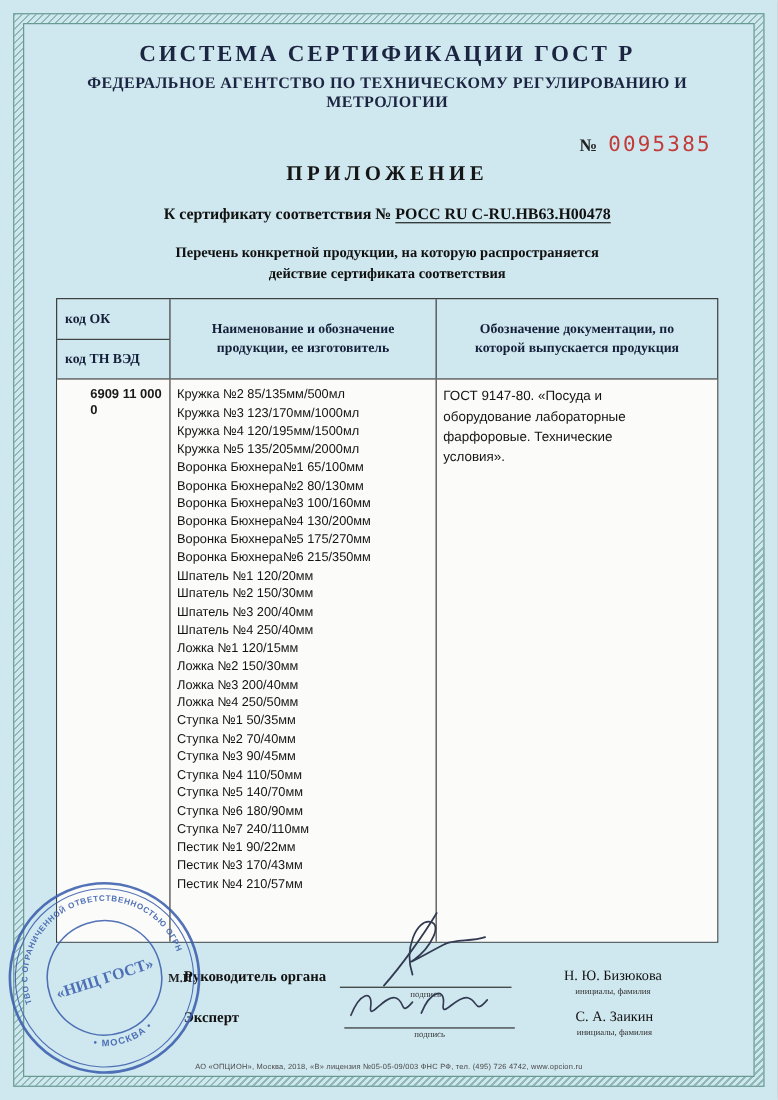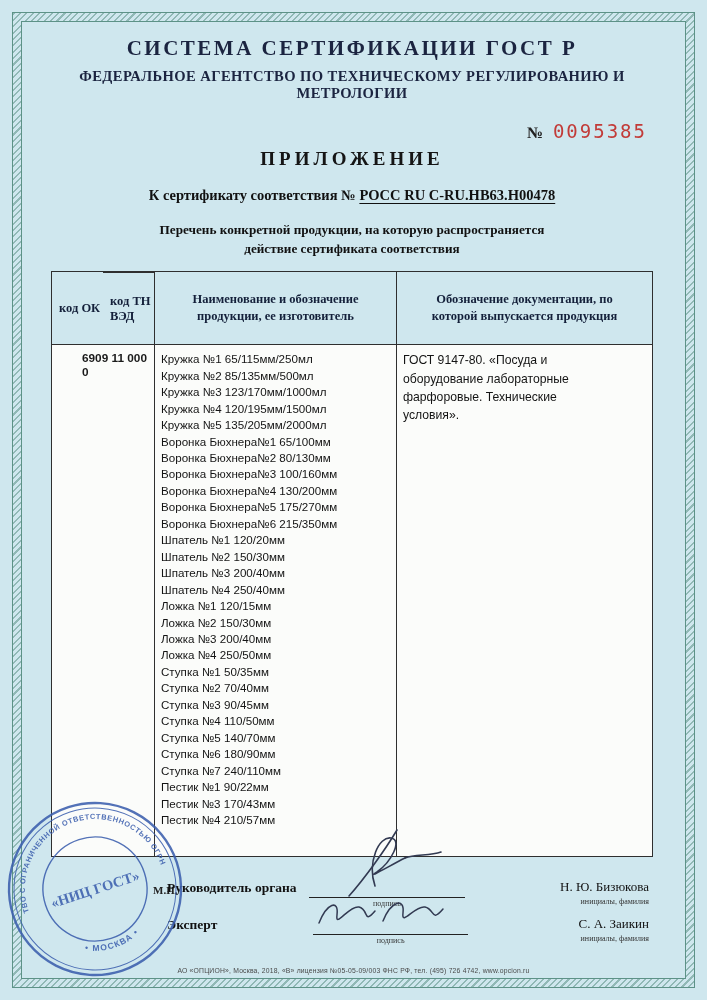--- a/index.html
+++ b/index.html
@@ -25,40 +25,40 @@
   .doc-title{font-size:19px;font-weight:bold;color:#151515;text-align:center;letter-spacing:4px;margin-top:6px;}
   .cert-line{font-size:14.5px;font-weight:bold;text-align:center;margin-top:17px;color:#111;}
   .cert-line .cert-num{text-decoration:underline;text-underline-offset:3px;}
   .scope{font-size:13.2px;font-weight:bold;text-align:center;margin-top:16px;line-height:1.45;color:#111;}
 
   
   .tbl{margin:13px 6px 0 6px;border:1.6px solid var(--table-line);}
   .tbl-head{display:grid;grid-template-columns:103px 242px 1fr;background:transparent;}
   .tbl-head > div{border-right:1.3px solid var(--table-line);}
   .tbl-head > div:last-child{border-right:none;}
-  .h-col1{display:flex;flex-direction:row;}
+  .h-col1{display:flex;flex-direction:column;}
   .h-col1 > div{flex:1;display:flex;align-items:center;padding-left:7px;font-size:12.5px;font-weight:bold;color:#14203a;}
   .h-col1 > div:last-child{border-top:1.2px solid var(--table-line);}
   .h-col2,.h-col3{display:flex;align-items:center;justify-content:center;text-align:center;font-size:12.5px;font-weight:bold;color:#14203a;padding:8px 22px;line-height:1.4;min-height:72px;}
   .tbl-body{display:grid;grid-template-columns:103px 242px 1fr;background:var(--cell-bg);border-top:1.4px solid var(--table-line);min-height:512px;}
   .tbl-body > div{border-right:1.3px solid var(--table-line);padding:6px 6px;}
   .tbl-body > div:last-child{border-right:none;}
   .b-code{font-family:"Liberation Sans", sans-serif;font-size:11.8px;font-weight:bold;padding-top:8px;margin-left:24px;}
   .b-products{font-family:"Liberation Sans", sans-serif;font-size:11.6px;line-height:1.42;padding-top:8px;padding-left:4px;color:#141414;}
   .b-doc{font-family:"Liberation Sans", sans-serif;font-size:12.2px;line-height:1.5;padding:8px 10px;color:#141414;}
 
   
   .sig-area{margin-top:22px;}
   .sig-row{display:flex;align-items:flex-end;margin:0 10px 8px 122px;}
   .sig-role{font-size:13.5px;font-weight:bold;color:#111;white-space:nowrap;padding-bottom:12px;}
   .sig-line-block{width:158px;margin-left:12px;text-align:center;position:relative;}
   .sig-line{border-bottom:1.4px solid #222;height:16px;}
   .sig-caption{font-size:8px;color:#333;margin-top:1px;}
   .scribble{position:absolute;left:0;bottom:10px;overflow:visible;pointer-events:none;}
-  .name-block{margin-left:auto;width:185px;text-align:right;padding-bottom:2px;}
+  .name-block{margin-left:auto;width:185px;text-align:center;padding-bottom:2px;}
   .name{font-size:13px;color:#111;}
   .name-caption{font-size:8px;color:#333;margin-top:2px;}
   .seal-mark{position:absolute;left:153px;top:884px;font-size:11px;font-weight:bold;color:#222;z-index:1;}
 
   .print-info{position:absolute;left:0;right:0;bottom:26px;text-align:center;font-family:"Liberation Sans", sans-serif;font-size:6.8px;color:#4a4a4a;letter-spacing:.2px;z-index:2;}
 
   
   .stamp{position:absolute;left:4px;top:798px;z-index:3;transform:rotate(-18deg);opacity:.88;}
 </style>
 </head>
@@ -93,21 +93,20 @@
         <div class="h-col1">
           <div>код ОК</div>
           <div>код ТН ВЭД</div>
         </div>
         <div class="h-col2">Наименование и обозначение продукции, ее изготовитель</div>
         <div class="h-col3">Обозначение документации, по которой выпускается продукция</div>
       </div>
       <div class="tbl-body">
         <div class="b-code">6909 11 000 0</div>
         <div class="b-products">
-            <div class="list-line">Кружка №1 65/115мм/250мл</div>
             <div class="list-line">Кружка №2 85/135мм/500мл</div>
             <div class="list-line">Кружка №3 123/170мм/1000мл</div>
             <div class="list-line">Кружка №4 120/195мм/1500мл</div>
             <div class="list-line">Кружка №5 135/205мм/2000мл</div>
             <div class="list-line">Воронка Бюхнера№1 65/100мм</div>
             <div class="list-line">Воронка Бюхнера№2 80/130мм</div>
             <div class="list-line">Воронка Бюхнера№3 100/160мм</div>
             <div class="list-line">Воронка Бюхнера№4 130/200мм</div>
             <div class="list-line">Воронка Бюхнера№5 175/270мм</div>
             <div class="list-line">Воронка Бюхнера№6 215/350мм</div>

